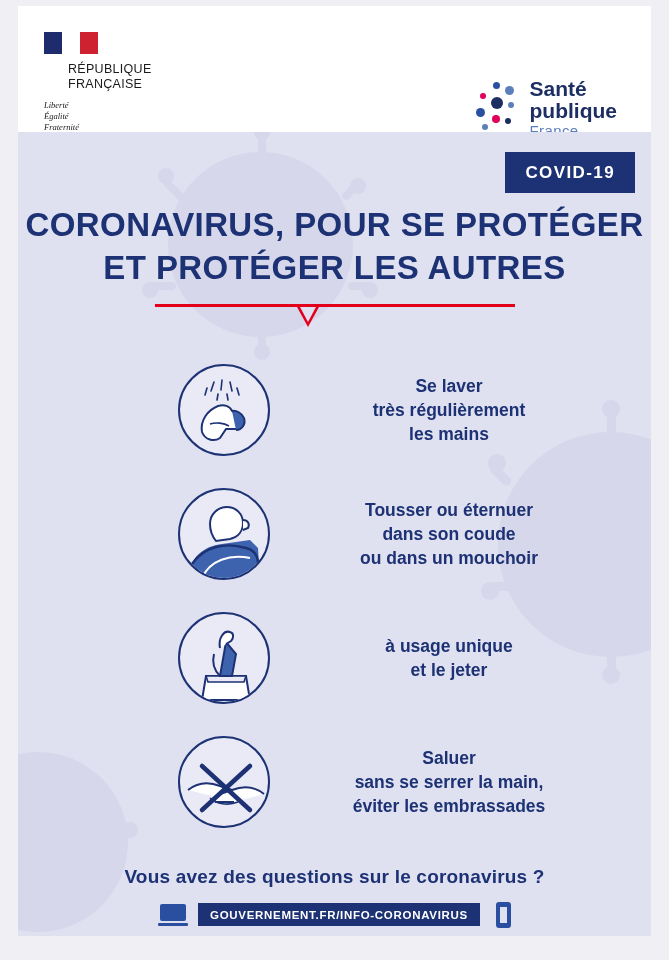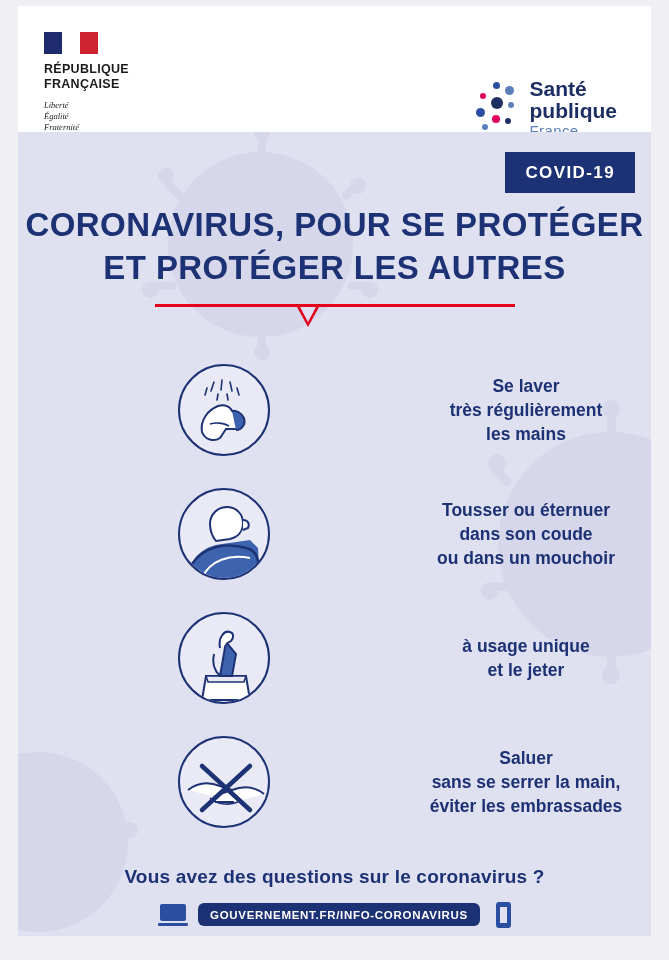--- a/index.html
+++ b/index.html
@@ -34,24 +34,25 @@
     width: 54px; height: 22px;
     display: flex;
     margin-bottom: 8px;
   }
   .flag span { flex: 1; display:block; }
   .flag .b { background: #1e2c6e; }
   .flag .w { background: #ffffff; }
   .flag .r { background: #cf2230; }
   .rf-text {
     font-size: 12.5px;
-    font-weight: bold;
+    font-weight: normal;
     color: #1b1b1b;
     line-height: 1.22;
     letter-spacing: .3px;
+    margin-left: 24px;
   }
   .devise {
     margin-top: 7px;
     font-family: "Liberation Serif", serif;
     font-style: italic;
     font-size: 8.5px;
     color: #1b1b1b;
     line-height: 1.34;
   }
 
@@ -160,21 +161,20 @@
   .advices {
     position: relative;
     z-index: 4;
     margin-top: 18px;
   }
   .advice {
     display: flex;
     align-items: center;
     height: 124px;
     padding-left: 160px;
-    justify-content: space-between;
   }
   .icon-circle {
     width: 92px; height: 92px;
     border-radius: 50%;
     border: 2.5px solid #1d3274;
     background: #e9eaf5;
     flex: 0 0 auto;
     position: relative;
     overflow: hidden;
   }
@@ -211,21 +211,20 @@
   .laptop { width: 30px; height: 22px; position: relative; }
   .laptop .scr { width: 26px; height: 17px; background: #2b4fa0; border-radius: 2px; margin: 0 auto; }
   .laptop .base { width: 30px; height: 3px; background: #2b4fa0; border-radius: 1px; margin-top: 2px; }
   .url-pill {
     background: #1d3274;
     color: #ffffff;
     font-size: 11.5px;
     font-weight: bold;
     letter-spacing: .7px;
     padding: 6px 12px 5px 12px;
-    border-radius: 6px;
   }
   .phone-icon {
     width: 15px; height: 26px;
     border: 2px solid #2b4fa0;
     border-radius: 3px;
     position: relative;
     background: #2b4fa0;
     margin-left: 6px;
   }
   .phone-icon:after {

